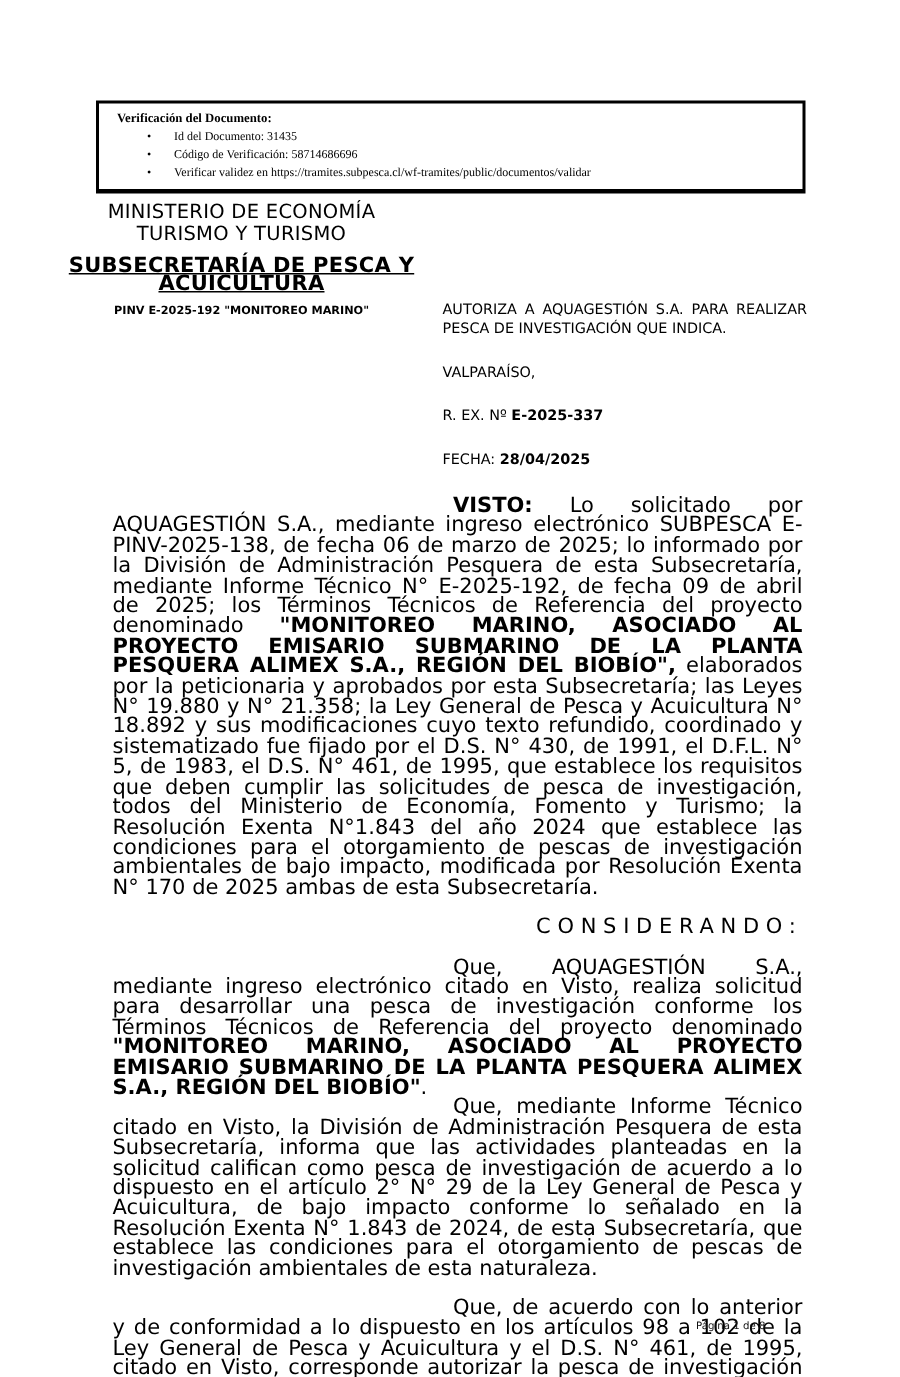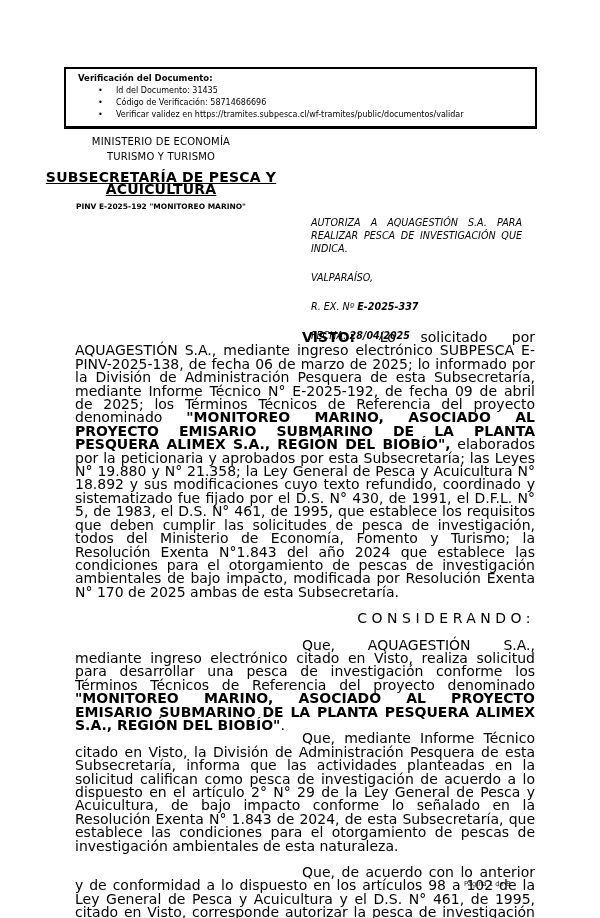--- a/index.html
+++ b/index.html
@@ -18,50 +18,51 @@
     position: absolute;
     left: 64px; top: 67px;
     width: 473px;
     box-sizing: border-box;
     border: 2px solid #000;
     border-bottom-width: 3px;
     border-right-width: 2px;
     padding: 4px 6px 6px 12px;
     font-size: 8px;
     line-height: 11px;
+    font-family: Liberation Serif, serif;
   }
   .verify-title { font-weight: bold; font-size: 8.5px; }
   .verify-item { display: flex; margin-top: 1px; padding-left: 20px; white-space: nowrap; }
   .verify-item .bullet { width: 18px; flex: 0 0 18px; text-align: left; font-size: 8px; }
 
   
   .letterhead {
     position: absolute;
     left: 40px; top: 134px;
     width: 242px;
     text-align: center;
   }
-  .ministry { font-size: 10px; line-height: 15px; letter-spacing: 0.2px; }
+  .ministry { font-size: 13px; line-height: 15px; letter-spacing: 0.2px; }
   .subsecretaria {
     margin-top: 7px;
     font-size: 14px; line-height: 12px;
     font-weight: bold;
     text-decoration: underline;
     letter-spacing: 0.2px;
   }
   .project-ref { margin-top: 7px; font-size: 7.5px; font-weight: bold; }
 
   
   .res-header {
     position: absolute;
     left: 295px; top: 200px;
     width: 243px;
     font-size: 9.6px; line-height: 13px;
   }
-  .res-header p { margin: 16px; font-style: italic; }
+  .res-header p { margin: 0; }
   .subject { text-align: justify; }
   .city   { margin-top: 16px !important; }
   .resnum { margin-top: 16px !important; }
   .fecha  { margin-top: 16px !important; }
 
   
   .doc-body {
     position: absolute;
     left: 75px; top: 331px;
     width: 460px;

